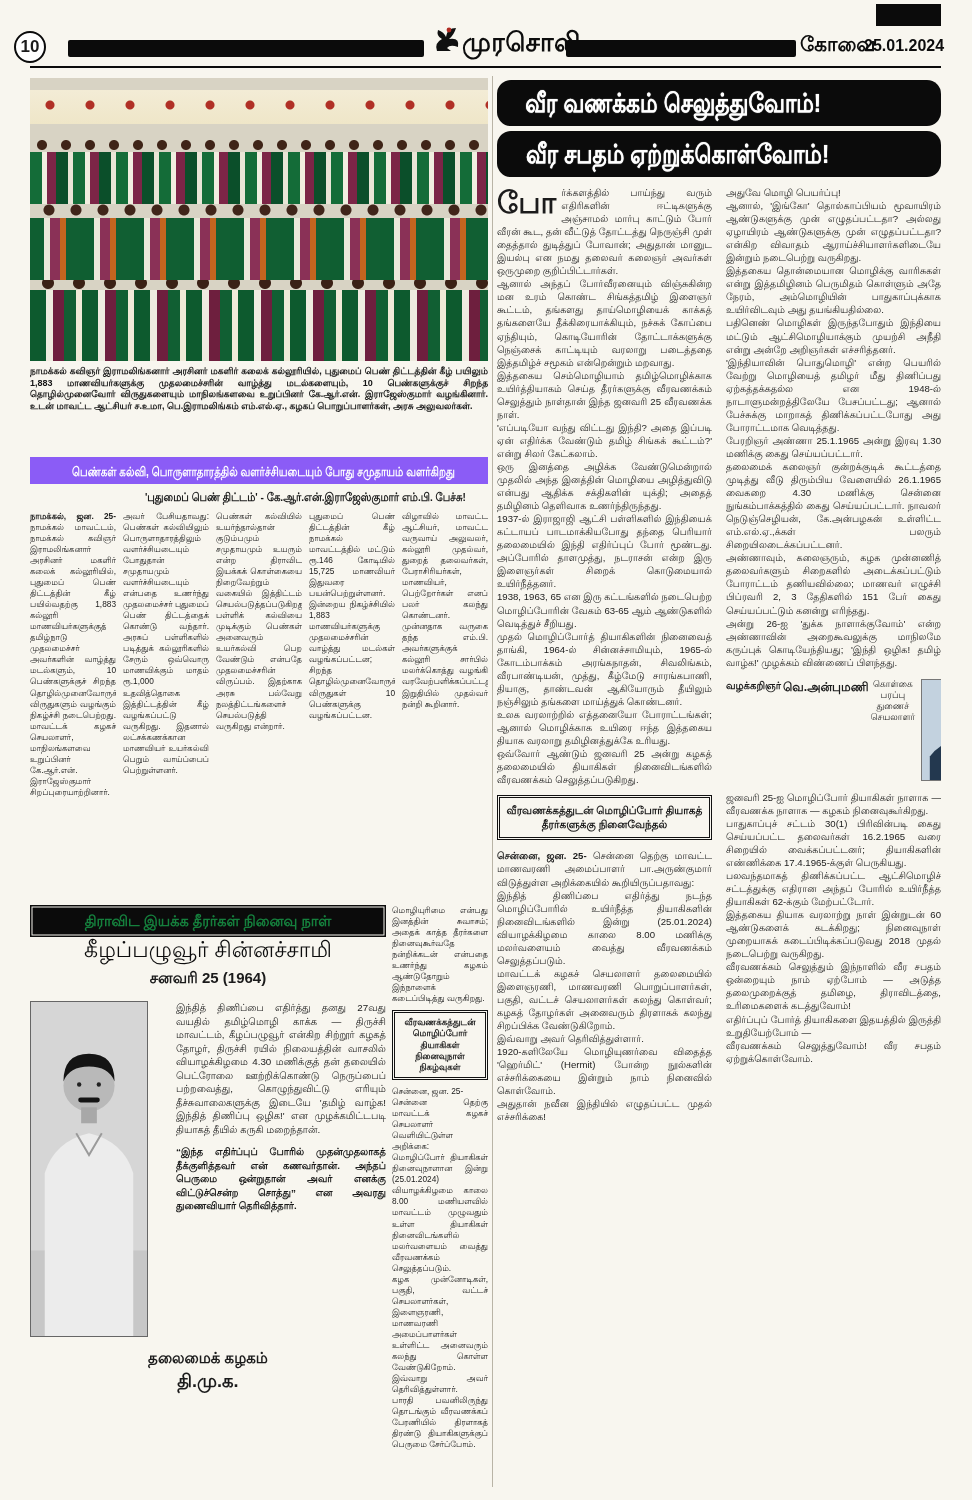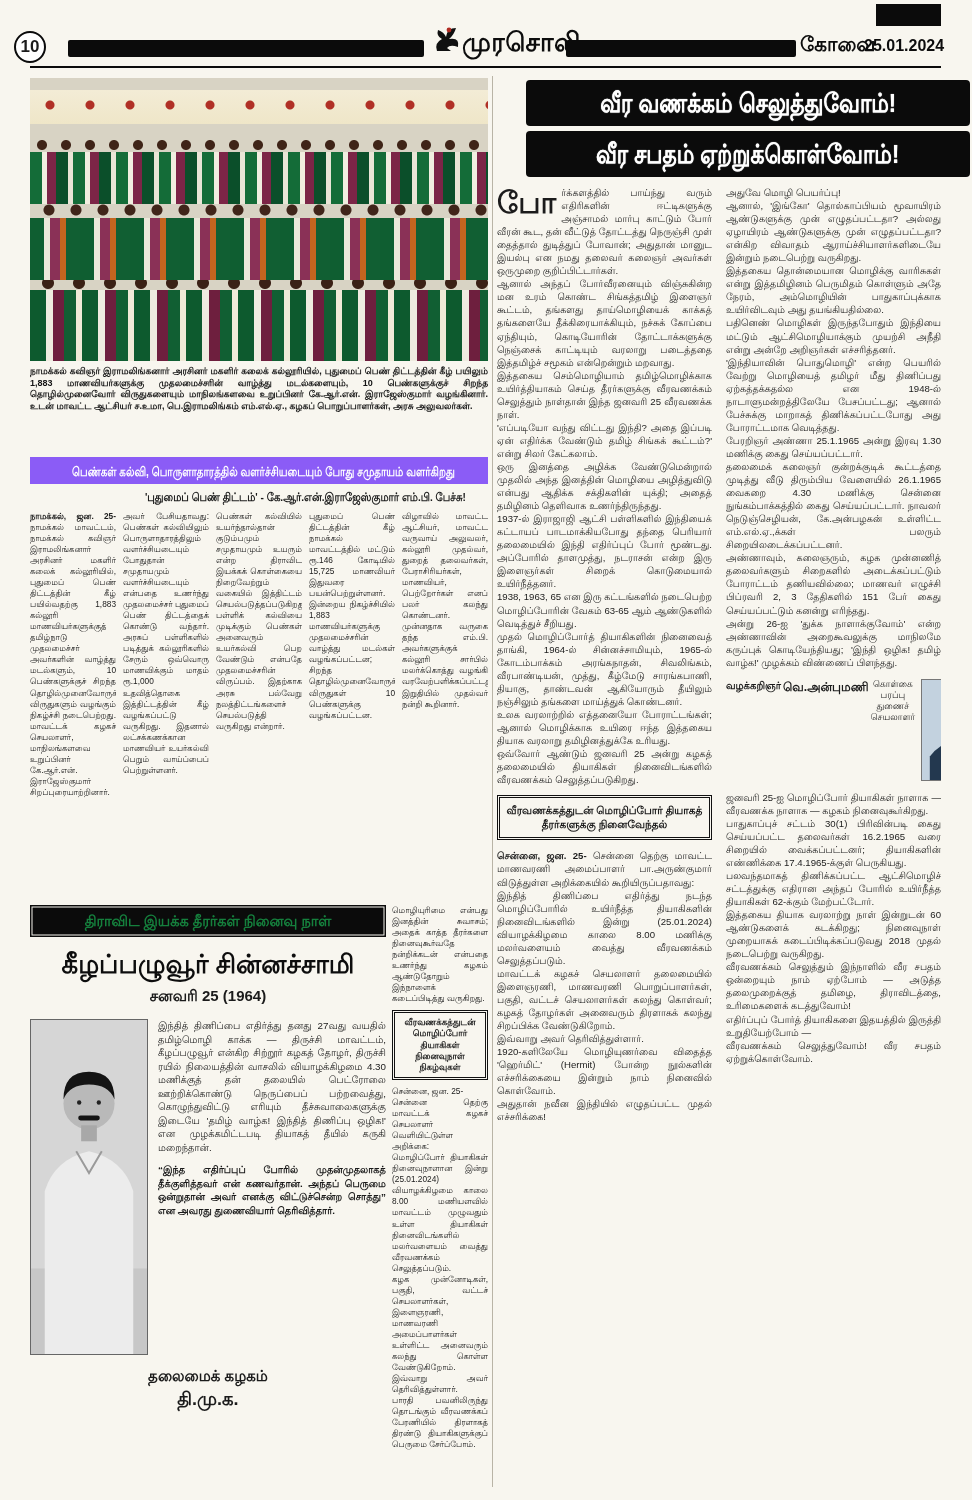--- a/index.html
+++ b/index.html
@@ -47,38 +47,38 @@
   .story-headline span{display:inline-block;transform:scaleX(.82);transform-origin:center;font-weight:700;font-size:12.5px}
   .story-subhead{position:absolute;left:30px;top:487px;width:458px;height:20px;text-align:right;overflow:hidden;white-space:nowrap}
   .story-subhead span{display:inline-block;transform:scaleX(.88);transform-origin:center;font-weight:700;font-size:11.5px}
   .story-cols{position:absolute;left:30px;top:511px;width:458px;height:392px;display:flex;gap:7px;overflow:hidden}
   .scol{flex:1;font-size:8.3px;line-height:1.33;text-align:justify;overflow:hidden}
 
   
   .memorial{position:absolute;left:30px;top:905px;width:356px;height:582px;overflow:hidden}
   .kicker{height:32px;background:#0b0b0b;color:#15803d;font-weight:700;font-size:14.5px;text-align:center;line-height:32px;
           box-shadow:inset 0 0 0 1.5px #0b0b0b,inset 0 0 0 2.5px #f8f6ef}
-  .mem-name{margin-top:12px;text-align:center;font-size:26px;font-weight:700;color:#0d0d0d}
+  .mem-name{text-align:center;font-size:22px;font-weight:400;color:#0d0d0d}
   .mem-date{margin-top:4px;text-align:center;font-size:15px;font-weight:700}
-  .mem-body{display:flex;gap:10px;margin-top:12px}
+  .mem-body{display:flex;gap:28px;margin-top:12px}
   .portrait{width:118px;height:336px;border:1px solid #666;flex:none;background:#d6d6d6}
   .mem-text{flex:1;font-size:9.8px;line-height:1.38;text-align:justify;overflow:hidden}
   .quote{margin-top:9px}
   .mem-footer{margin-top:12px;text-align:center;font-weight:700}
   .mem-footer .f1{font-size:15px}
   .mem-footer .f2{font-size:18px;margin-top:2px}
 
   
   .side-col{position:absolute;left:392px;top:905px;width:96px;height:582px;overflow:hidden;
             font-size:8.3px;line-height:1.33;text-align:justify}
   .minibox{border:3px double #111;padding:4px 2px;margin:6px 0;font-weight:700;font-size:8.6px;text-align:center;line-height:1.3}
 
   
-  .lead-strip{position:absolute;left:526px;width:444px;height:46px;background:#0b0b0b;color:#fff;text-align:center;
-              line-height:46px;border-radius:4px;overflow:hidden;white-space:nowrap}
+  .lead-strip{position:absolute;left:497px;width:444px;height:46px;background:#0b0b0b;color:#fff;text-align:left;
+              line-height:46px;border-radius:14px;overflow:hidden;white-space:nowrap}
   .strip1{top:80px}.strip2{top:131px}
   .lead-strip span{display:inline-block;transform:scaleX(.84);transform-origin:center;font-weight:700;font-size:26px;
                    text-shadow:0 0 1px #fff}
   .r-cols{position:absolute;left:497px;top:186px;width:444px;height:1301px;display:flex;gap:14px;overflow:hidden}
   .rcol{flex:1;font-size:9.6px;line-height:1.36;text-align:justify;overflow:hidden}
   .dropcap{float:left;font-size:30px;font-weight:700;line-height:.9;padding:3px 5px 0 0}
   .minibox2{border:3px double #111;padding:6px 4px;margin:9px 0;font-weight:700;font-size:10.5px;text-align:center;line-height:1.3}
   .inset{display:flex;gap:6px;align-items:stretch;margin:10px 0}
   .inset-text{flex:1;display:flex;flex-direction:row;justify-content:center;text-align:center;gap:2px}
   .inset-text .t1{font-size:10px}.inset-text .t2{font-size:12px}.inset-text .t3{font-size:9px;line-height:1.25}

